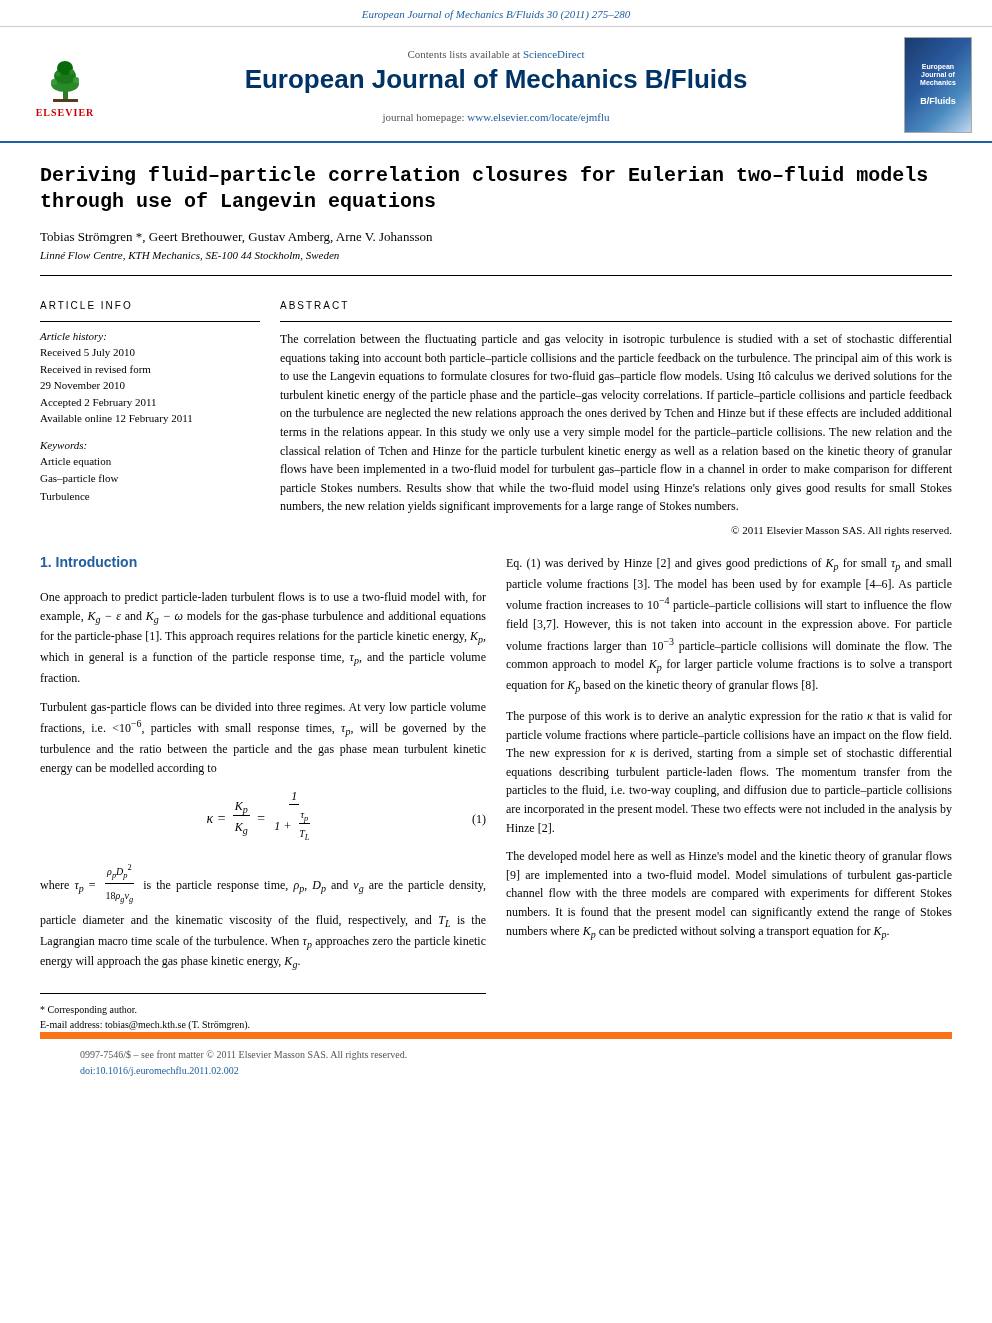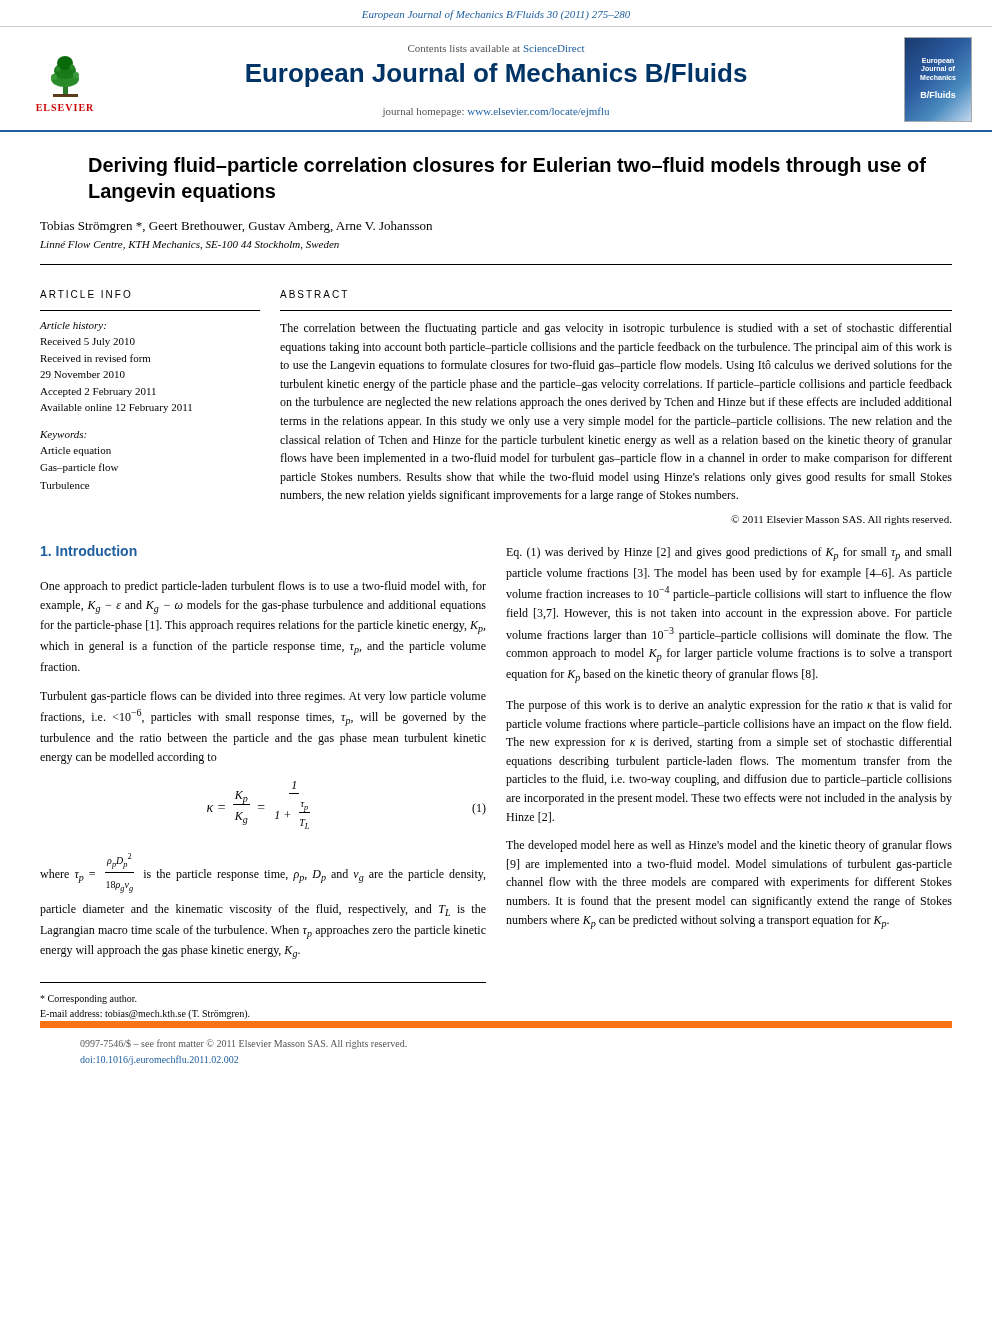--- a/index.html
+++ b/index.html
@@ -80,21 +80,21 @@
     }
     .journal-homepage a { color: #2060a0; text-decoration: none; }
     .banner-right {
       width: 90px;
       display: flex;
       align-items: center;
       justify-content: flex-end;
     }
     .journal-cover {
       width: 68px;
-      height: 85px;
+      height: 96px;
       border: 1px solid #aaa;
       background: linear-gradient(135deg, #1a3a6e 0%, #2a5a9e 40%, #4a8abe 70%, #c0d8f0 100%);
       display: flex;
       flex-direction: column;
       align-items: center;
       justify-content: center;
       padding: 4px;
     }
     .cover-text-top {
       font-size: 7px;
@@ -119,22 +119,21 @@
       padding: 20px 40px 30px 40px;
     }
 
     
     .article-title {
       font-size: 20px;
       font-weight: bold;
       color: #000;
       line-height: 1.3;
       margin-bottom: 14px;
-      font-family: Liberation Sans, sans-serif;
-      margin-left: 48px;
+      font-family: Liberation Mono, monospace;
     }
 
     
     .authors {
       font-size: 13px;
       color: #000;
       margin-bottom: 4px;
     }
     .affiliation {
       font-size: 11px;

